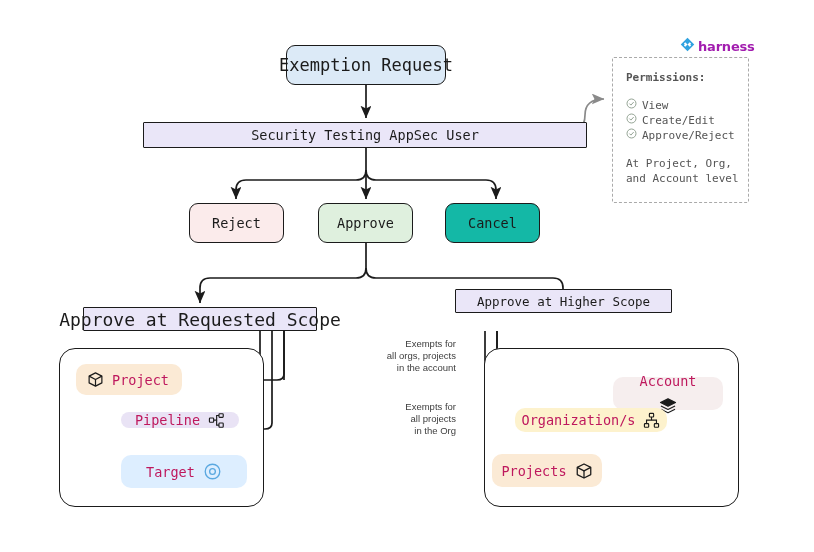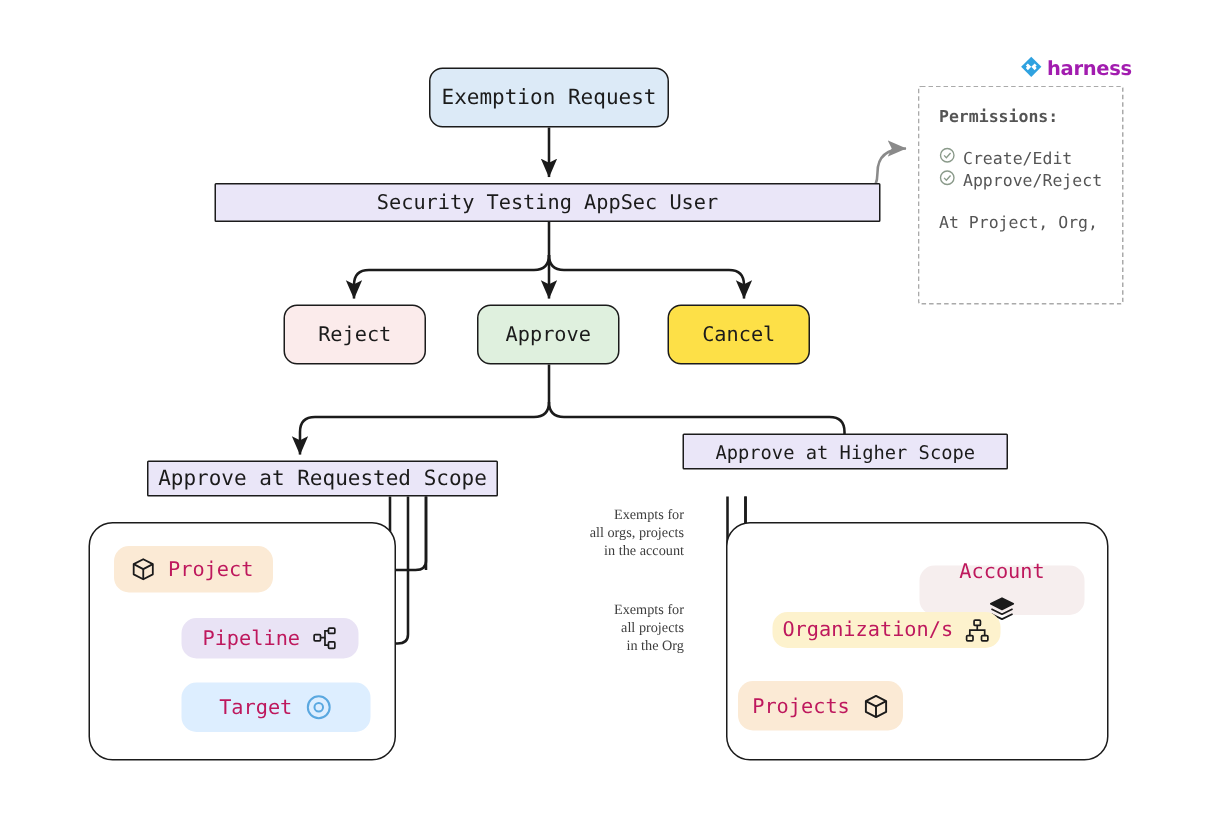--- a/index.html
+++ b/index.html
@@ -37,21 +37,21 @@
     color: #1b1b1b;
     font-family: "DejaVu Sans Mono", "Liberation Mono", monospace;
     white-space: nowrap;
   }
   
   .n-exemption {
     left: 286px; top: 45px; width: 160px; height: 40px;
     background: #dceaf7;
     border: 1.6px solid #1b1b1b;
     border-radius: 9px;
-    font-size: 14px;
+    font-size: 17px;
   }
   .n-user {
     left: 143px; top: 122px; width: 444px; height: 26px;
     background: #eae6f8;
     border: 1.6px solid #1b1b1b;
     border-radius: 1px;
     font-size: 13.5px;
   }
   .n-reject {
     left: 189px; top: 203px; width: 95px; height: 40px;
@@ -62,32 +62,31 @@
   }
   .n-approve {
     left: 318px; top: 203px; width: 95px; height: 40px;
     background: #dff0de;
     border: 1.6px solid #1b1b1b;
     border-radius: 9px;
     font-size: 13.5px;
   }
   .n-cancel {
     left: 445px; top: 203px; width: 95px; height: 40px;
-    background: #fde047;
+    background: #14b8a6;
     border: 1.6px solid #1b1b1b;
     border-radius: 9px;
     font-size: 13.5px;
   }
   .n-scope-req {
     left: 83px; top: 307px; width: 234px; height: 24px;
     background: #eae6f8;
     border: 1.6px solid #1b1b1b;
     border-radius: 1px;
-    font-size: 14px;
-    margin-left: 15px;
+    font-size: 18px;
   }
   .n-scope-high {
     left: 455px; top: 289px; width: 217px; height: 24px;
     background: #eae6f8;
     border: 1.6px solid #1b1b1b;
     border-radius: 1px;
     font-size: 12.5px;
   }
   
   .subgraph {
@@ -107,21 +106,21 @@
     display: flex;
     align-items: center;
     gap: 8px;
     border-radius: 10px;
     font-size: 13.5px;
     color: #be185d;
     padding: 0 11px;
     white-space: nowrap;
   }
   .n-project   { left: 76px;  top: 364px; width: 106px; height: 31px; background:#fbead5; justify-content:flex-start; }
-  .n-pipeline  { left: 121px; top: 412px; width: 118px; height: 27px; background:#e9e3f5; justify-content:center; }
+  .n-pipeline  { left: 121px; top: 412px; width: 118px; height: 16px; background:#e9e3f5; justify-content:center; }
   .n-target    { left: 121px; top: 455px; width: 126px; height: 33px; background:#ddeeff; justify-content:center; }
   .n-account   { left: 613px; top: 377px; width: 110px; height: 33px; background:#f6eeee; justify-content:center;flex-direction:column; }
   .n-org       { left: 515px; top: 408px; width: 152px; height: 24px; background:#fdf2cd; justify-content:center; }
   .n-projects  { left: 492px; top: 454px; width: 110px; height: 33px; background:#fbead5; justify-content:center;text-align:right; }
 
   .leaf .ico, .leaf .ico svg { display:block; }
 
   
   .perm-panel {
     position: absolute;
@@ -151,21 +150,21 @@
     font-family: "DejaVu Sans", "Liberation Sans", sans-serif;
     font-weight: bold;
     font-size: 13px;
     color: #a21caf;
     letter-spacing: -0.2px;
   }
 
   
   .edge-label {
     position: absolute;
-    font-family: Liberation Serif, serif;
+    font-family: Liberation Sans, sans-serif;
     font-size: 9.5px;
     line-height: 12px;
     color: #3d3d3d;
     text-align: right;
     white-space: nowrap;
   }
   .el-account { left: 374px; top: 338px; width: 82px; }
   .el-org     { left: 374px; top: 401px; width: 82px; }
 </style>
 </head>
@@ -321,40 +320,50 @@
     <div>in the account</div>
   </div>
   <div class="edge-label el-org">
     <div>Exempts for</div>
     <div>all projects</div>
     <div>in the Org</div>
   </div>
 
   <div class="perm-panel">
     <div class="perm-title">Permissions:</div>
+    <div class="perm-item">
+      <span class="ico">
+        <svg width="11" height="11" viewBox="0 0 24 24" fill="none" stroke="#8a9a8a" stroke-width="2">
+          <circle cx="12" cy="12" r="9.8"></circle>
+            <path d="M7.4 12.2 10.7 15.5 16.8 8.8"></path>
+        </svg>
+      </span>
+      <span>View</span>
+    </div>
     <div class="perm-item">
       <span class="ico">
         <svg width="11" height="11" viewBox="0 0 24 24" fill="none" stroke="#8a9a8a" stroke-width="2">
           <circle cx="12" cy="12" r="9.8"></circle>
             <path d="M7.4 12.2 10.7 15.5 16.8 8.8"></path>
         </svg>
       </span>
       <span>Create/Edit</span>
     </div>
     <div class="perm-item">
       <span class="ico">
         <svg width="11" height="11" viewBox="0 0 24 24" fill="none" stroke="#8a9a8a" stroke-width="2">
           <circle cx="12" cy="12" r="9.8"></circle>
             <path d="M7.4 12.2 10.7 15.5 16.8 8.8"></path>
         </svg>
       </span>
       <span>Approve/Reject</span>
     </div>
     <div class="perm-footer">
       <div>At Project, Org,</div>
+      <div>and Account level</div>
     </div>
   </div>
 
   <div class="logo">
     <span class="ico">
       <svg width="15" height="15" viewBox="0 0 24 24">
         <path d="M12 1.2 22.8 12 12 22.8 1.2 12z" fill="#2fa2e0"></path>
         <path d="M12 6.6 9.2 9.4 6.4 6.6 12 1.2 17.6 6.6 14.8 9.4z" fill="#ffffff" opacity="0"></path>
         <path d="M8.4 8.4 12 12 8.4 15.6 6.2 13.4 7.6 12 6.2 10.6z" fill="#ffffff"></path>
         <path d="M15.6 8.4 12 12 15.6 15.6 17.8 13.4 16.4 12 17.8 10.6z" fill="#ffffff"></path>

